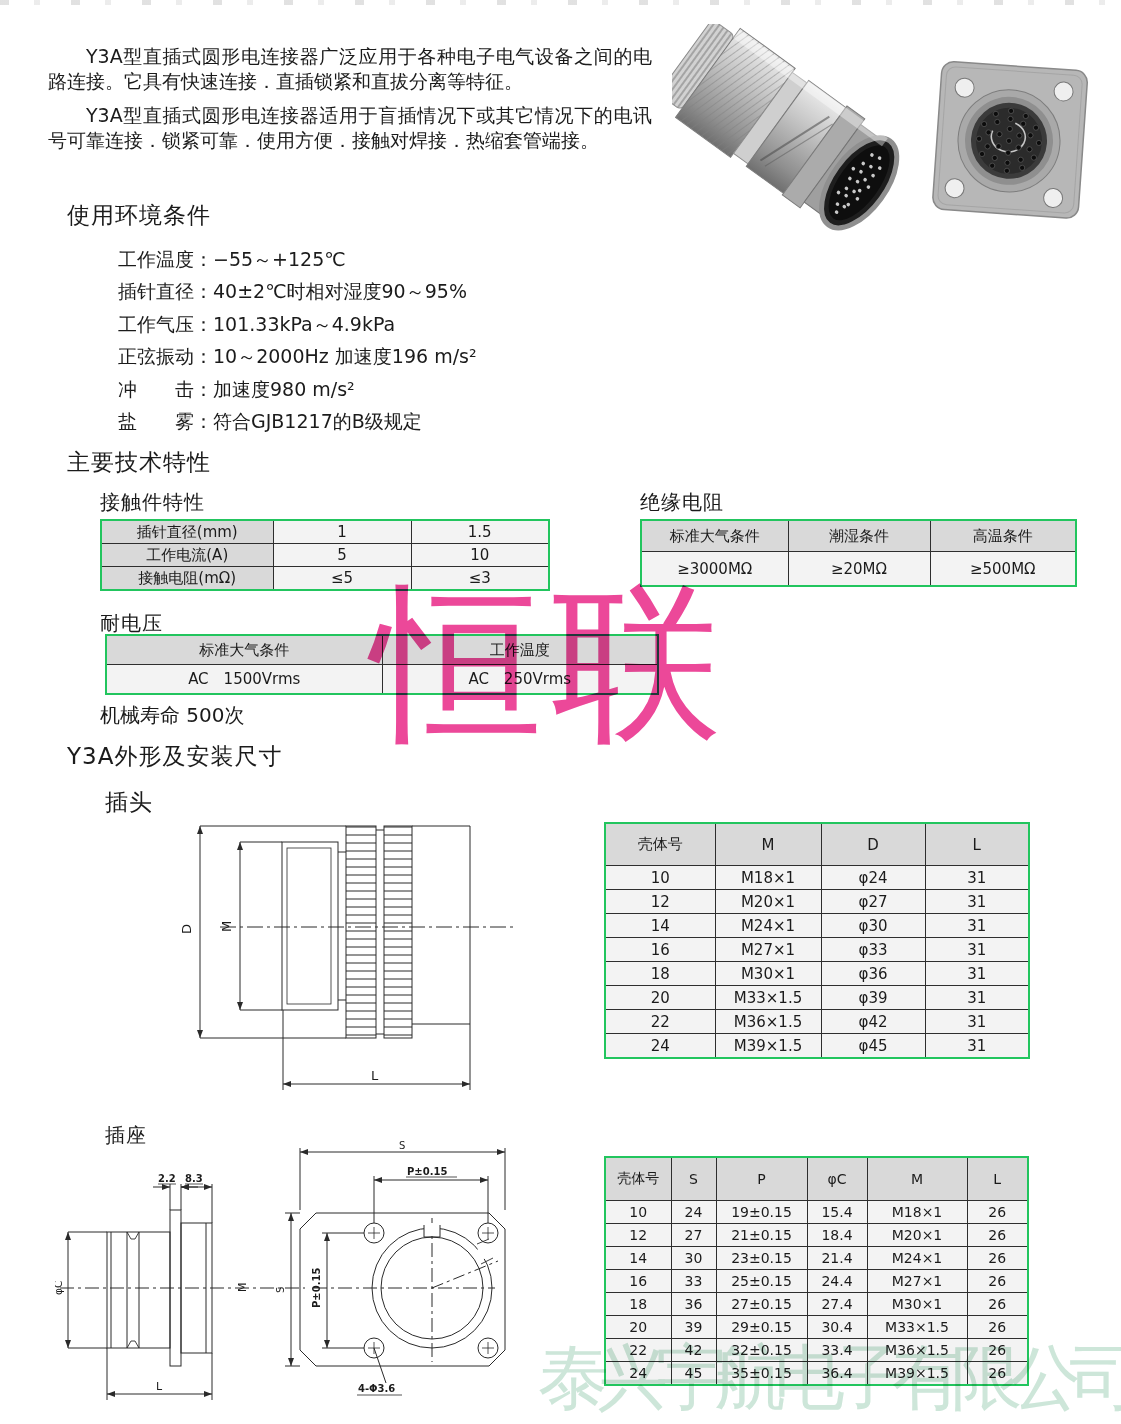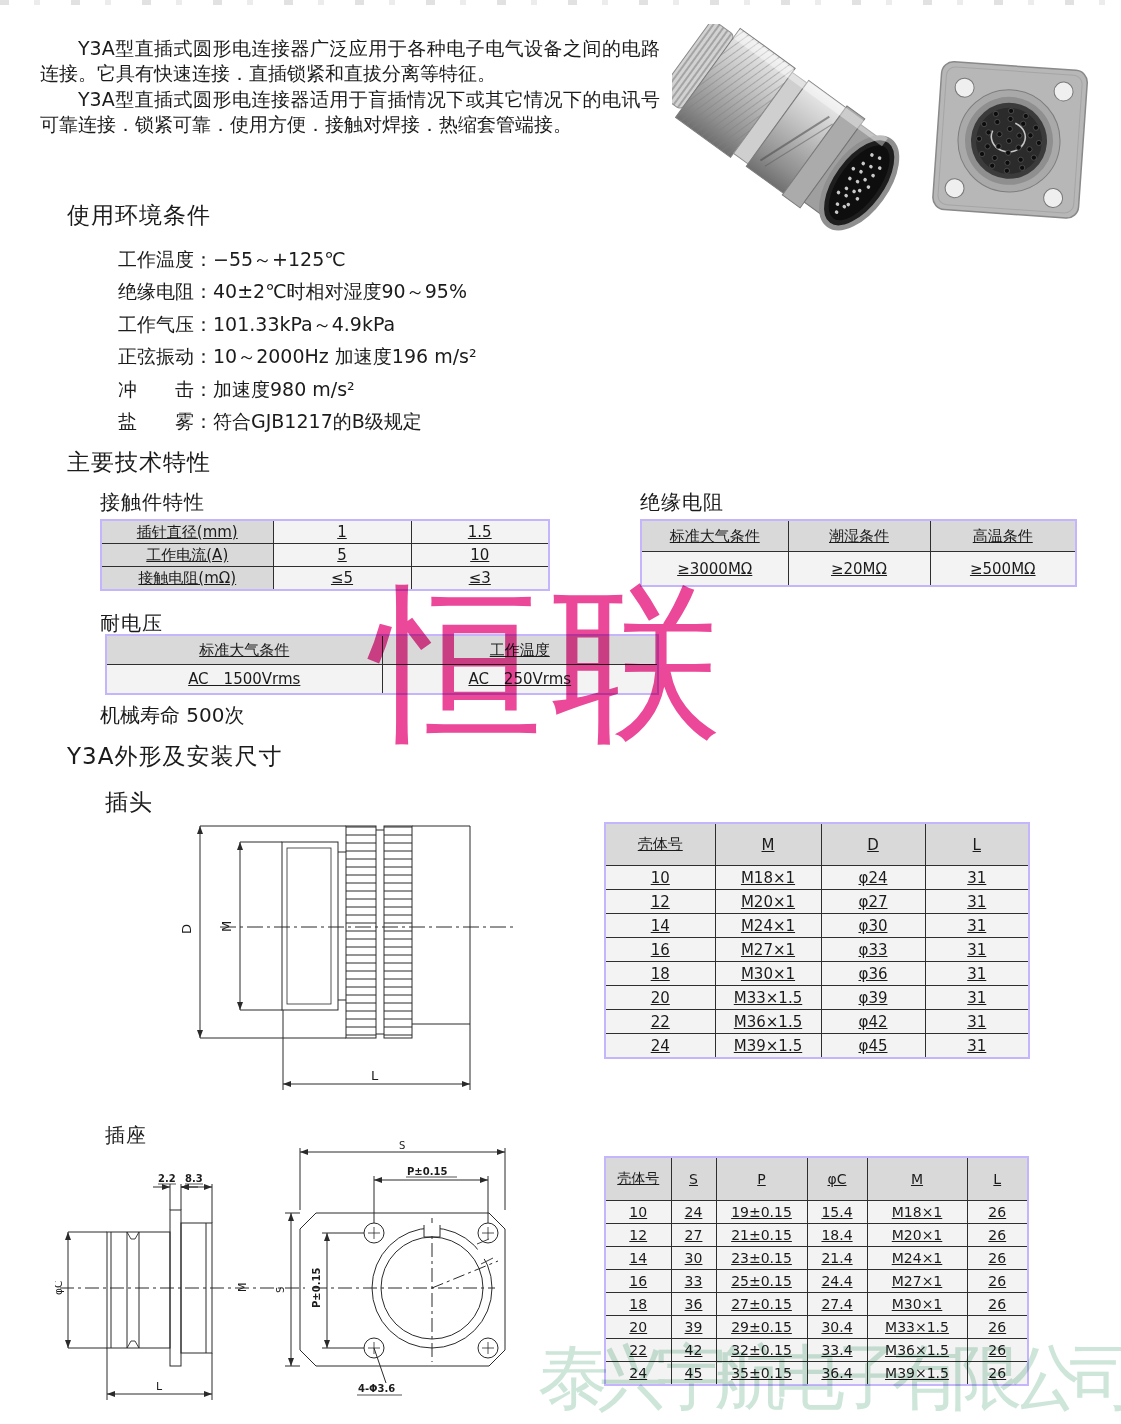--- a/index.html
+++ b/index.html
@@ -7,31 +7,31 @@
     position:relative;width:1121px;height:1424px;background:#ffffff;
     font-family:"DejaVu Sans",sans-serif;color:#1b1b1b;overflow:hidden;
   }
   .abs{position:absolute;}
   
   .top-fragments{
     left:0;top:0;width:1121px;height:5px;opacity:.55;
     background:repeating-linear-gradient(90deg,#c9c9c9 0 9px,transparent 9px 34px,#dddddd 34px 40px,transparent 40px 71px);
   }
   .intro{left:40px;top:36px;width:620px;font-size:19px;line-height:25.4px;text-align:justify;z-index:10;}
-  .intro p{margin:0;text-indent:2em;}
+  .intro p{margin:8px;text-indent:2em;}
   .h1{font-size:23px;letter-spacing:1px;z-index:10;white-space:nowrap;}
   .h2{font-size:20px;letter-spacing:1px;z-index:10;white-space:nowrap;text-align:right;}
   .env{left:105px;top:247px;font-size:19px;z-index:10;}
   .env-row{height:32.4px;white-space:nowrap;}
   .env-label{display:inline-block;width:108px;text-align:right;}
   .mech{left:100px;top:702px;font-size:20px;z-index:10;white-space:nowrap;}
 
   table.tbl{border-collapse:collapse;z-index:10;position:absolute;table-layout:fixed;}
   table.tbl td{border:1px solid #2e2e2e;text-align:center;vertical-align:middle;padding:0;overflow:hidden;}
-  table.tbl{border:2px solid #c4b5fd;text-decoration:underline;}
+  table.tbl{border:2px solid #22c55e;}
   .hd{background:#d9d9d9;}
   .cl{background:#f3f3f3;}
 
   .t-contact{left:100px;top:519px;font-size:15px;}
   .t-contact td{height:22px;}
   .t-insul{left:640px;top:519px;font-size:15px;}
   .t-volt{left:105px;top:634px;font-size:15px;}
   .t-plug{left:604px;top:822px;font-size:15px;}
   .t-plug td{height:23px;}
   .t-sock{left:604px;top:1156px;font-size:14px;}
@@ -162,21 +162,21 @@
           <circle cx="71" cy="80" r="2.6"></circle>
           <circle cx="82" cy="69" r="2.6"></circle>
       </g>
     </g>
   </svg>
 
   <div class="abs h1" style="left:67px;top:200px">使用环境条件</div>
 
   <div class="abs env">
     <div class="env-row"><span class="env-label">工作温度：</span><span>−55～+125℃</span></div>
-    <div class="env-row"><span class="env-label">绝缘电阻：</span><span>40±2℃时相对湿度90～95%</span></div>
+    <div class="env-row"><span class="env-label">插针直径：</span><span>40±2℃时相对湿度90～95%</span></div>
     <div class="env-row"><span class="env-label">工作气压：</span><span>101.33kPa～4.9kPa</span></div>
     <div class="env-row"><span class="env-label">正弦振动：</span><span>10～2000Hz 加速度196 m/s²</span></div>
     <div class="env-row"><span class="env-label">冲　　击：</span><span>加速度980 m/s²</span></div>
     <div class="env-row"><span class="env-label">盐　　雾：</span><span>符合GJB1217的B级规定</span></div>
   </div>
 
   <div class="abs h1" style="left:67px;top:447px">主要技术特性</div>
   <div class="abs h2" style="left:100px;top:489px">接触件特性</div>
 
   <table class="tbl t-contact">

